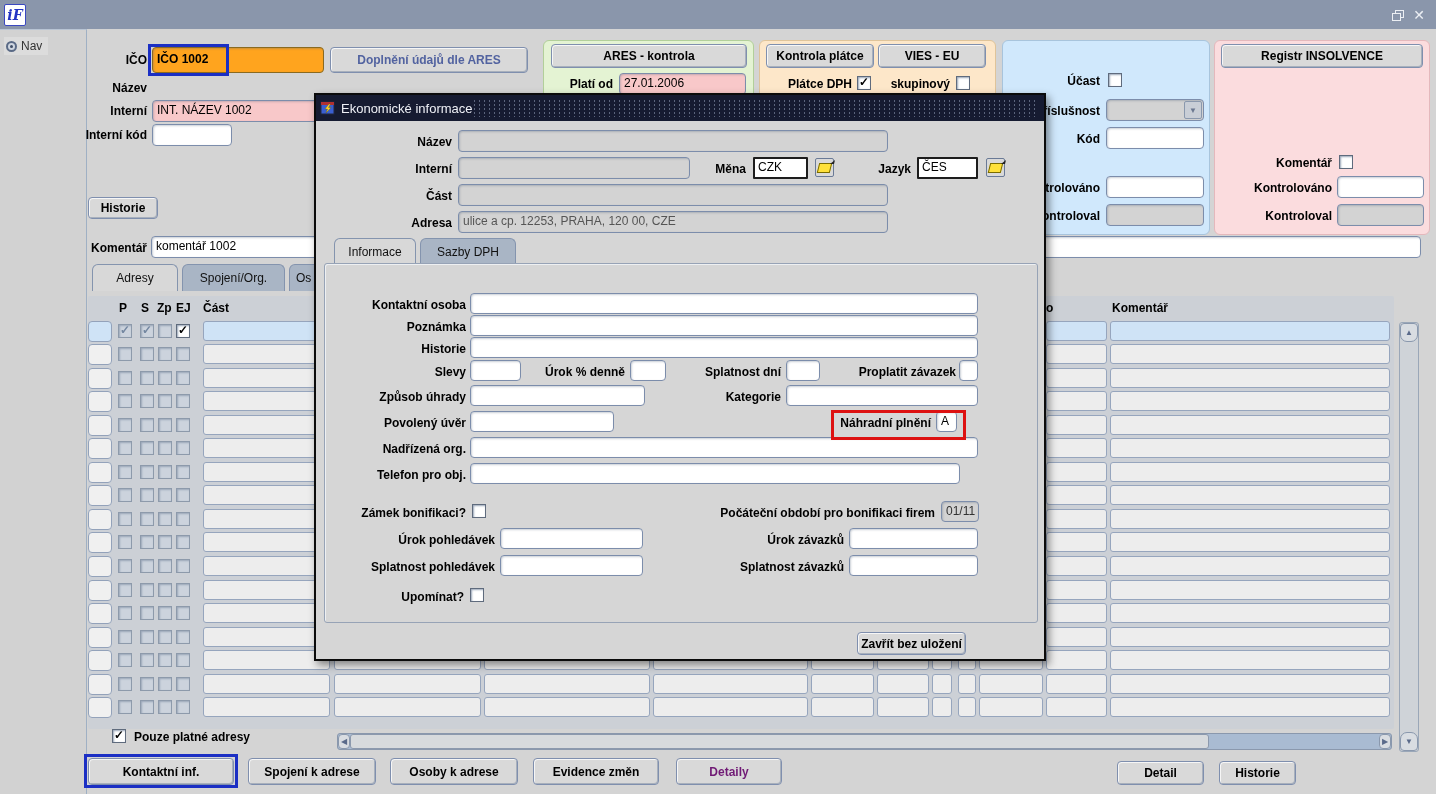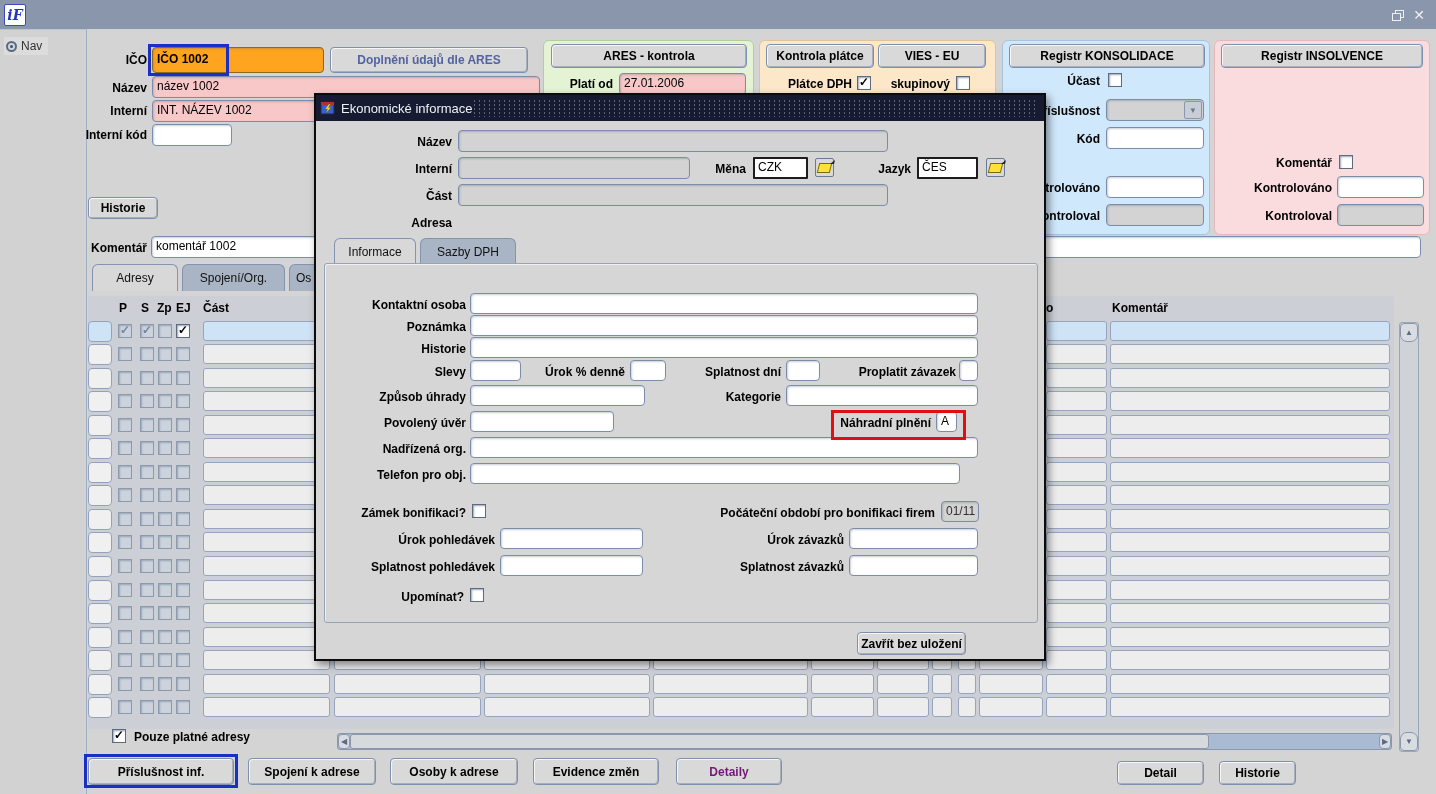--- a/index.html
+++ b/index.html
@@ -100,21 +100,20 @@
     <span class="nav-chip">
       <span class="radio"></span>
       <span>Nav</span>
     </span>
   </div>
 
   <span class="lbl" style="left:60px;top:53px;width:87px">IČO</span>
   <span class="fld" style="left:152px;top:47px;width:172px;height:26px;background:var(--field-orange,#ffa41e);border-color:#8a6a20;font-weight:bold;padding-top:4px">IČO 1002</span>
 
   <span class="lbl" style="left:60px;top:81px;width:87px">Název</span>
-  <span class="fld pink z1" style="left:152px;top:76px;width:388px;height:22px">název 1002</span>
 
   <span class="lbl" style="left:60px;top:104px;width:87px">Interní</span>
   <span class="fld pink z1" style="left:152px;top:100px;width:388px;height:22px">INT. NÁZEV 1002</span>
 
   <span class="lbl" style="left:40px;top:128px;width:107px">Interní kód</span>
   <span class="fld" style="left:152px;top:124px;width:80px;height:22px"></span>
 
   <div class="btn ares-link" style="left:330px;top:47px;width:198px;height:26px">Doplnění údajů dle ARES</div>
 
   <div class="panel" style="left:543px;top:40px;width:211px;height:61px;background:var(--panel-green,#e4f3d3);border:1px solid #b2cf9a"></div>
@@ -124,21 +123,20 @@
 
   <div class="panel" style="left:759px;top:40px;width:237px;height:61px;background:var(--panel-orange,#fde7c9);border:1px solid #dfc49a"></div>
   <div class="btn" style="left:766px;top:44px;width:108px;height:24px">Kontrola plátce</div>
   <div class="btn" style="left:878px;top:44px;width:108px;height:24px">VIES - EU</div>
   <span class="lbl" style="left:766px;top:77px;width:86px">Plátce DPH</span>
   <span class="cb checked" style="left:857px;top:76px"></span>
   <span class="lbl" style="left:878px;top:77px;width:72px">skupinový</span>
   <span class="cb" style="left:956px;top:76px"></span>
 
   <div class="panel" style="left:1002px;top:40px;width:208px;height:195px;background:var(--panel-blue,#d0e8fc);border:1px solid #a8c4dc"></div>
-  <div class="btn" style="left:1009px;top:44px;width:196px;height:24px">Registr KONSOLIDACE</div>
   <span class="lbl" style="left:1040px;top:74px;width:60px">Účast</span>
   <span class="cb" style="left:1108px;top:73px"></span>
   <span class="lbl" style="left:1000px;top:104px;width:100px">Příslušnost</span>
   <span class="fld gray" style="left:1106px;top:99px;width:98px;height:22px"></span>
   <span class="drop-btn" style="left:1184px;top:101px">▼</span>
   <span class="lbl" style="left:1040px;top:132px;width:60px">Kód</span>
   <span class="fld" style="left:1106px;top:127px;width:98px;height:22px"></span>
   <span class="lbl" style="left:990px;top:181px;width:110px">Kontrolováno</span>
   <span class="fld" style="left:1106px;top:176px;width:98px;height:22px"></span>
   <span class="lbl" style="left:995px;top:209px;width:105px">Kontroloval</span>
@@ -484,21 +482,21 @@
   </div>
   <div id="hscroll">
     <span class="sbtn" style="left:0px;top:0px;width:12px;height:15px">◀</span>
     <div id="hthumb"></div>
     <span class="sbtn" style="left:1041px;top:0px;width:12px;height:15px">▶</span>
   </div>
 
   <span class="cb checked" style="left:112px;top:729px"></span>
   <span class="lbl" style="left:134px;top:730px;width:160px;text-align:left">Pouze platné adresy</span>
 
-  <div class="btn" style="left:88px;top:758px;width:146px;height:27px">Příslušnost inf.</div>
+  <div class="btn" style="left:88px;top:758px;width:146px;height:27px">Kontaktní inf.</div>
   <div class="btn" style="left:248px;top:758px;width:128px;height:27px">Spojení k adrese</div>
   <div class="btn" style="left:390px;top:758px;width:128px;height:27px">Osoby k adrese</div>
   <div class="btn" style="left:533px;top:758px;width:126px;height:27px">Evidence změn</div>
   <div class="btn dis" style="left:676px;top:758px;width:106px;height:27px">Detaily</div>
   <div class="btn" style="left:1117px;top:761px;width:87px;height:24px">Detail</div>
   <div class="btn" style="left:1219px;top:761px;width:77px;height:24px">Historie</div>
 
   <div id="dlg-chrome"></div>
   <div id="dlg-title">
     <svg class="dlg-icon" viewBox="0 0 16 16">
@@ -523,20 +521,21 @@
   <span class="lbl dlg abs" style="left:871px;top:162px;width:40px">Jazyk</span>
   <span class="fld sq dlg" style="left:917px;top:157px;width:61px;height:22px">ČES</span>
   <span class="lov" style="left:986px;top:158px">
       <span class="lov-i"></span>
     </span>
 
   <span class="lbl dlg abs" style="left:330px;top:189px;width:122px">Část</span>
   <span class="fld gray dlg" style="left:458px;top:184px;width:430px;height:22px"></span>
 
   <span class="lbl dlg abs" style="left:330px;top:216px;width:122px">Adresa</span>
+  <span class="fld gray dlg" style="left:458px;top:211px;width:430px;height:22px;color:#555">ulice a cp. 12253, PRAHA, 120 00, CZE</span>
 
   <div class="tab active dlg" style="left:334px;top:238px;width:82px;height:26px">Informace</div>
   <div class="tab dlg" style="left:420px;top:238px;width:96px;height:26px">Sazby DPH</div>
   <div id="dlg-frame"></div>
 
   <span class="lbl dlg abs" style="left:336px;top:298px;width:130px">Kontaktní osoba</span>
   <span class="fld dlg" style="left:470px;top:293px;width:508px;height:21px"></span>
   <span class="lbl dlg abs" style="left:336px;top:320px;width:130px">Poznámka</span>
   <span class="fld dlg" style="left:470px;top:315px;width:508px;height:21px"></span>
   <span class="lbl dlg abs" style="left:336px;top:342px;width:130px">Historie</span>

